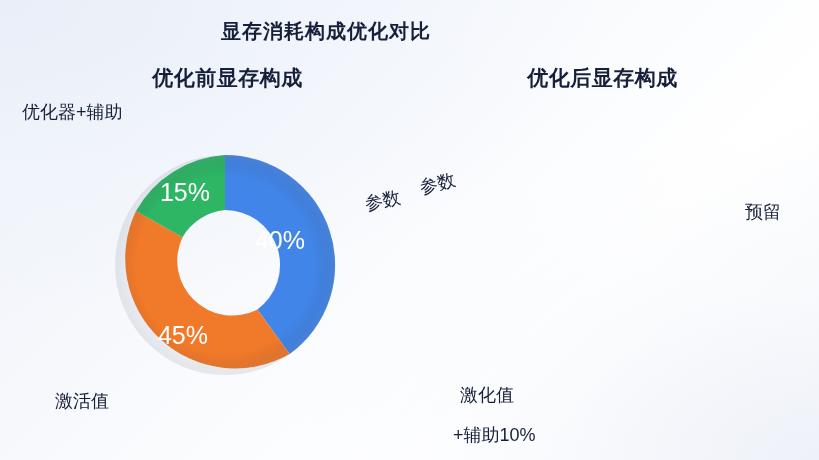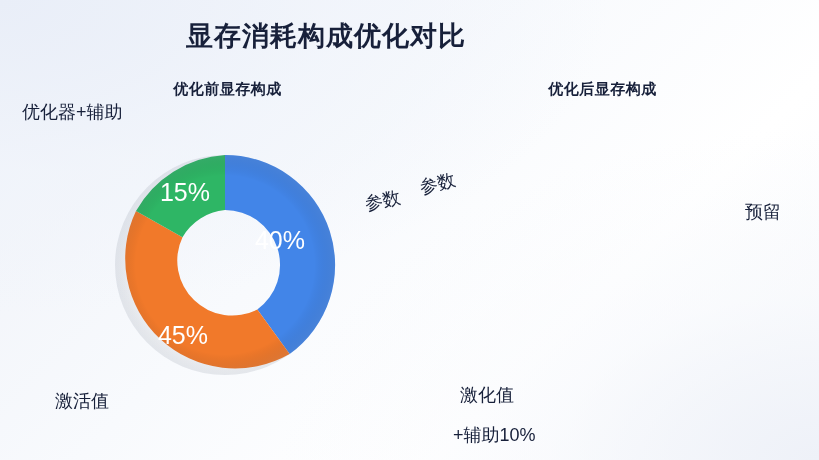--- a/index.html
+++ b/index.html
@@ -24,34 +24,33 @@
     overflow: hidden;
   }
 
   
   .main-title {
     position: absolute;
     left: 0;
     top: 18px;
     width: 652px;
     text-align: center;
-    font-size: 27px;
+    font-size: 20px;
     font-weight: bold;
     color: #17203a;
     letter-spacing: 1px;
   }
   .sub-title {
     position: absolute;
     top: 64px;
-    font-size: 15px;
+    font-size: 21px;
     font-weight: bold;
     color: #17203a;
     letter-spacing: 0.5px;
     text-align: center;
-    margin-top: 16px;
   }
   .sub-title.left  { left: 95px;  width: 265px; }
   .sub-title.right { left: 470px; width: 265px; }
 
   
   .donut-wrap { position: absolute; }
   .donut-wrap.left  { left: 100px; top: 140px; width: 250px; height: 250px; }
   .donut-wrap.right { left: 472px; top: 125px; width: 250px; height: 250px; }
   .donut-svg { display: block; width: 100%; height: 100%; overflow: visible; }
 

